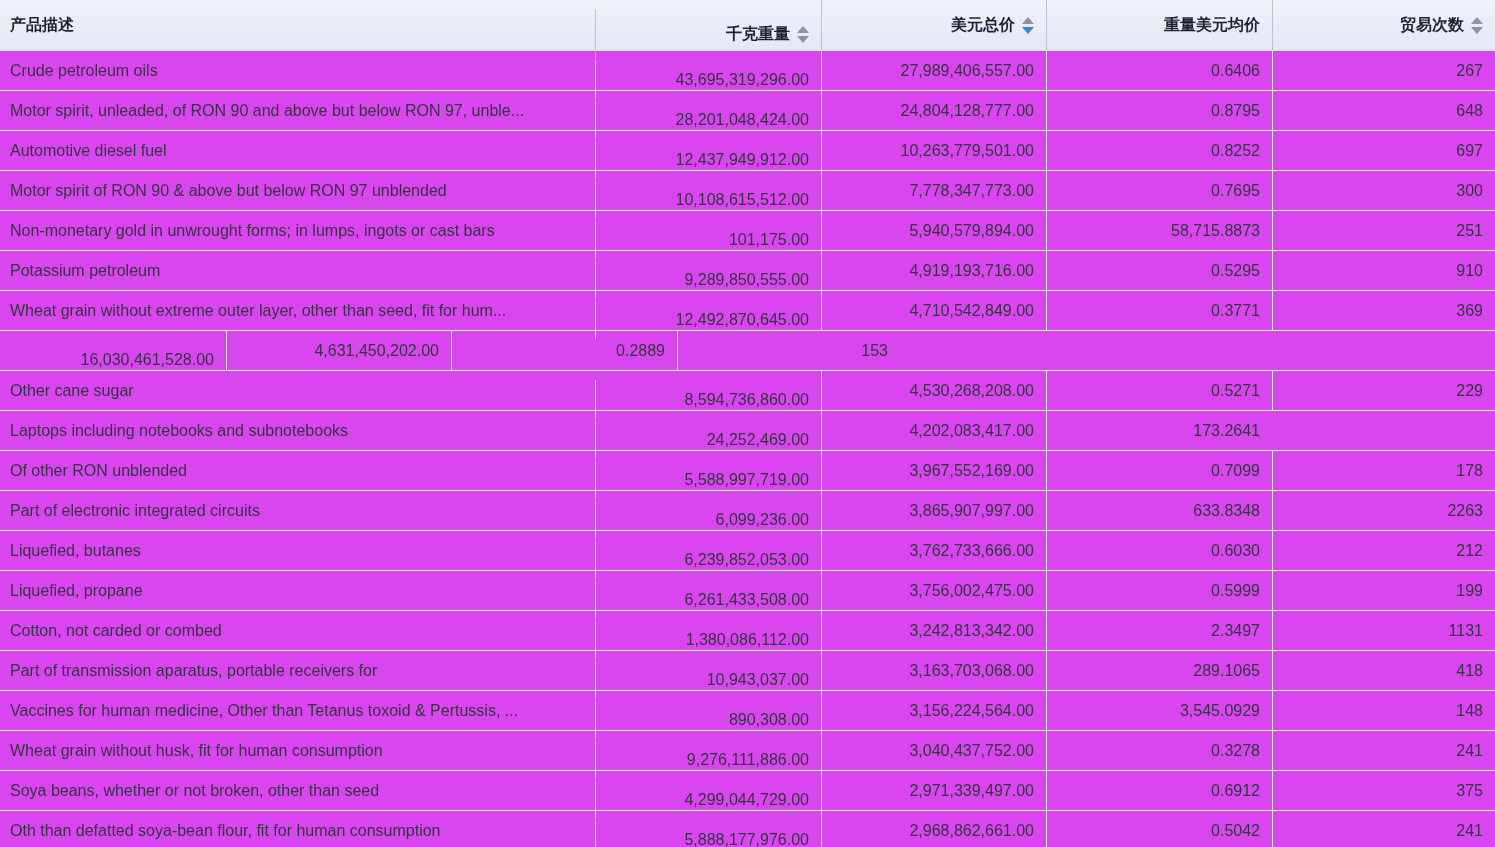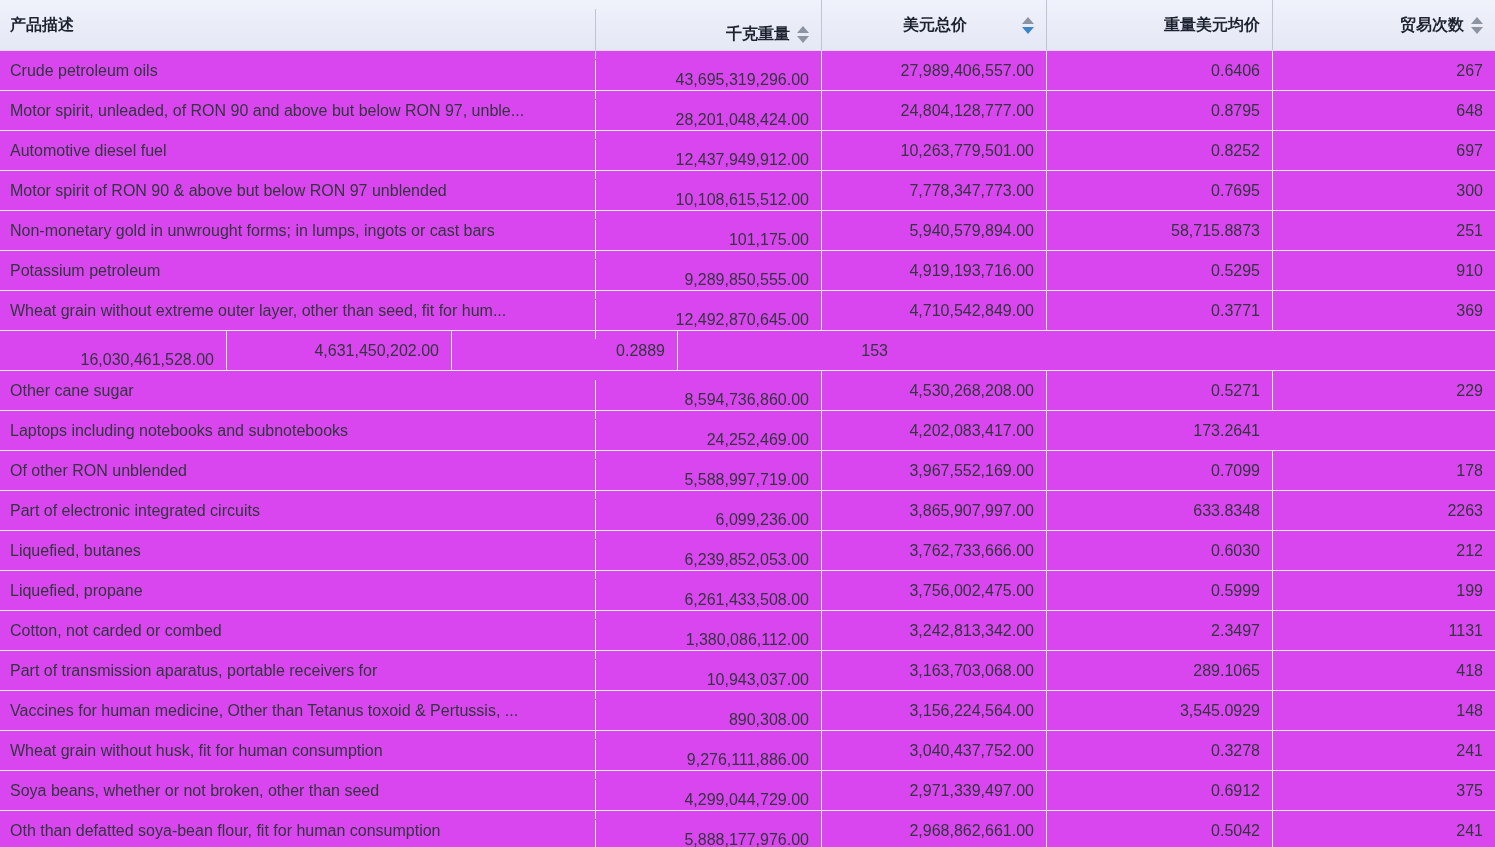--- a/index.html
+++ b/index.html
@@ -64,21 +64,21 @@
     height:100%;
     white-space:nowrap;overflow:hidden;
     color:#33363f;
   }
   .td + .td{border-left:1px solid #eef0f4;}
   .td.left{justify-content:flex-start;padding-left:10px;}
   .td.right{justify-content:flex-end;padding-right:12px;}
   
   .c0{width:595px;}
   .c1{width:226px;margin-top:9px;}
-  .c2{width:225px;gap:48px;}
+  .c2{width:225px;}
   .c3{width:226px;text-align:center;}
   .c4{width:223px;}
 </style>
 </head>
 <body>
 
 <div class="table">
 
   <div class="thead">
     <div class="th left c0">

